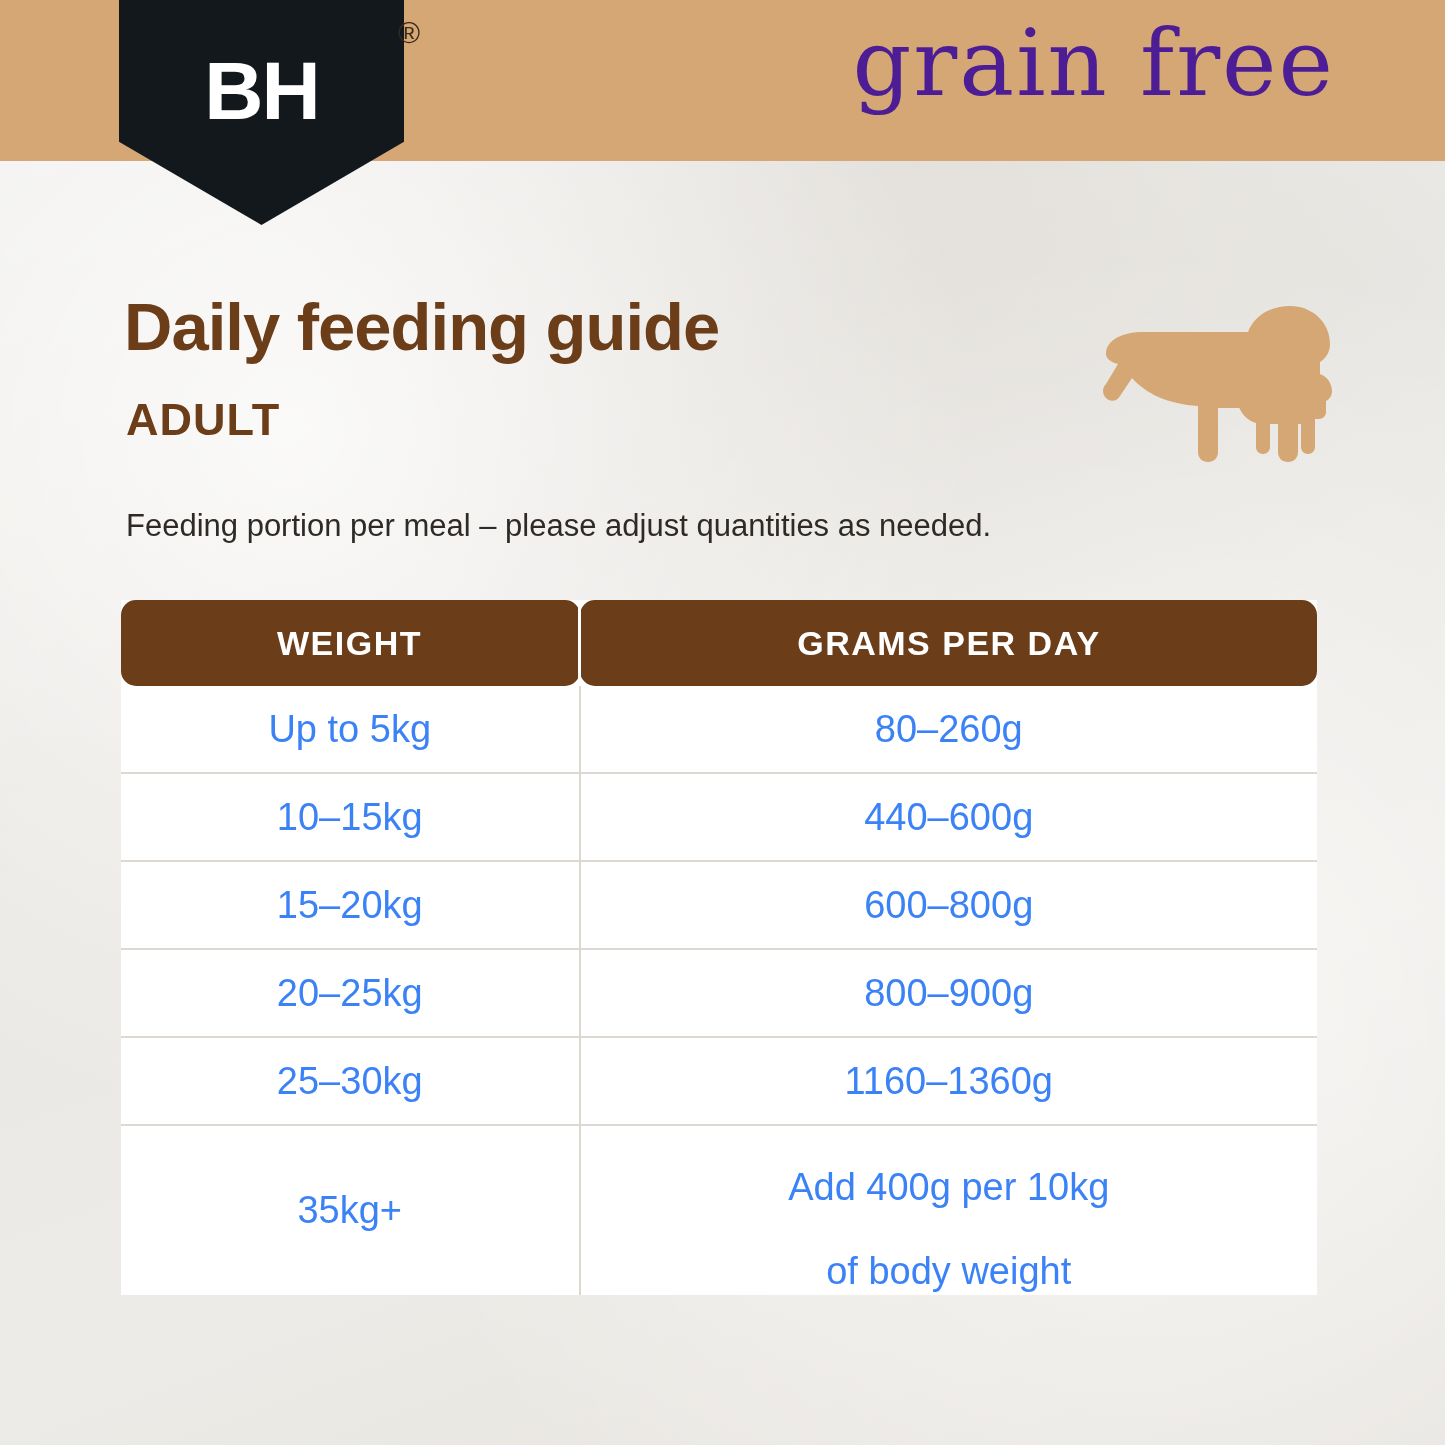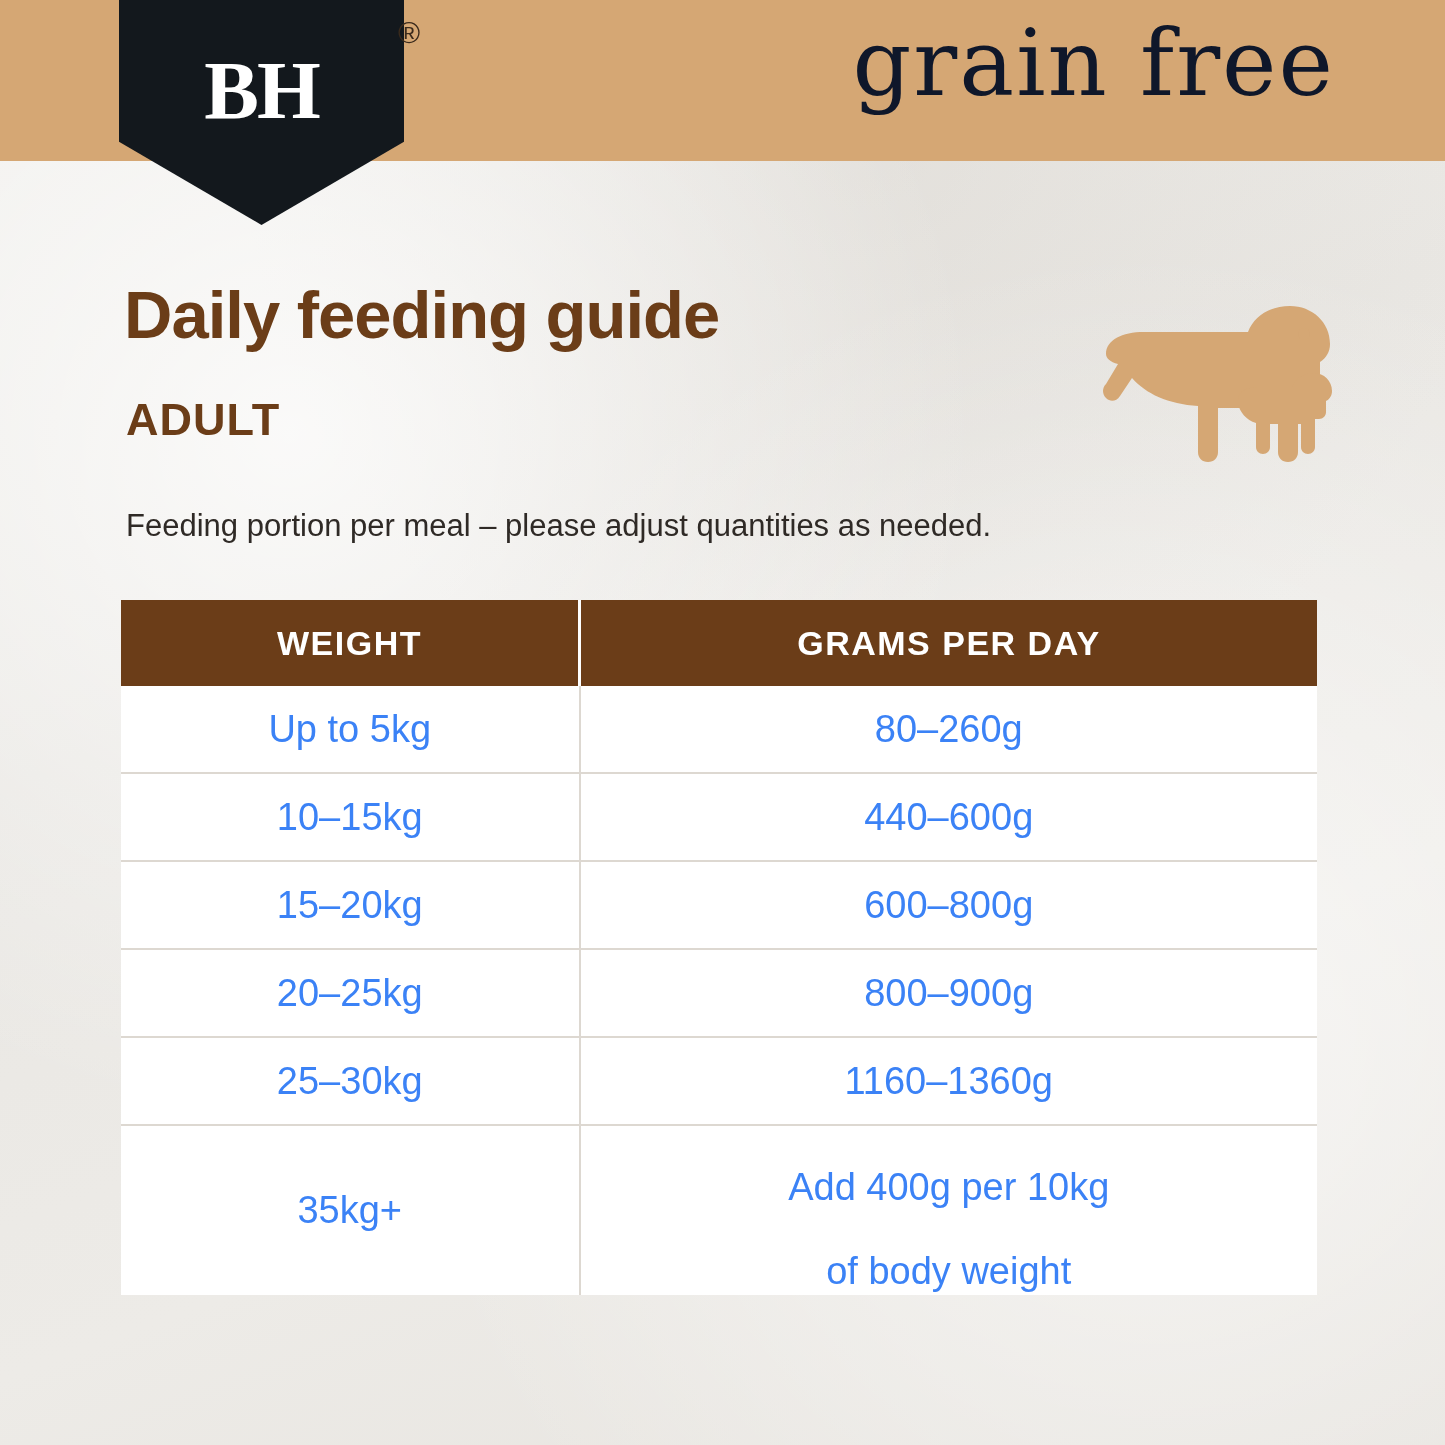--- a/index.html
+++ b/index.html
@@ -34,21 +34,21 @@
     height: 161px;
     background: #d5a774;
   }
   .banner-title {
     position: absolute;
     right: 110px;
     top: 18px;
     font-family: "DejaVu Serif", serif;
     font-size: 92px;
     line-height: 1;
-    color: #0f172a;
+    color: #4c1d95;
     letter-spacing: 2px;
     font-weight: 400;
     margin-left: 36px;
   }
 
   
   .logo-shield {
     position: absolute;
     left: 119px;
     top: 0;
@@ -57,39 +57,39 @@
     background: #13181d;
     clip-path: polygon(0 0, 100% 0, 100% 63%, 50% 100%, 0 63%);
   }
   .logo-text {
     position: absolute;
     left: 0;
     top: 44px;
     width: 285px;
     text-align: center;
     color: #ffffff;
-    font-family: Liberation Serif, serif;
+    font-family: Liberation Sans, sans-serif;
     font-weight: bold;
     font-size: 82px;
     letter-spacing: -2px;
   }
   .logo-reg {
     position: absolute;
     left: 398px;
     top: 16px;
     font-size: 30px;
     color: #3a2a1c;
     font-family: "Liberation Sans", sans-serif;
   }
 
   
   .heading {
     position: absolute;
     left: 124px;
-    top: 276px;
+    top: 288px;
     font-size: 67px;
     font-weight: bold;
     color: #6b3d18;
     letter-spacing: -1px;
     font-family: "Liberation Sans", sans-serif;
   }
   .subheading {
     position: absolute;
     left: 126px;
     top: 394px;
@@ -128,20 +128,21 @@
     table-layout: fixed;
   }
   .table th {
     background: #6b3d18;
     color: #ffffff;
     font-size: 34px;
     font-weight: bold;
     letter-spacing: 1.5px;
     height: 84px;
     font-family: "Liberation Sans", sans-serif;
+    border-radius: 15px;
   }
   .table th.col-left {
     width: 455px;
     border-right: 3px solid #ffffff;
   }
   .table td {
     text-align: center;
     font-size: 38px;
     color: #3b82f6;
     height: 84px;

